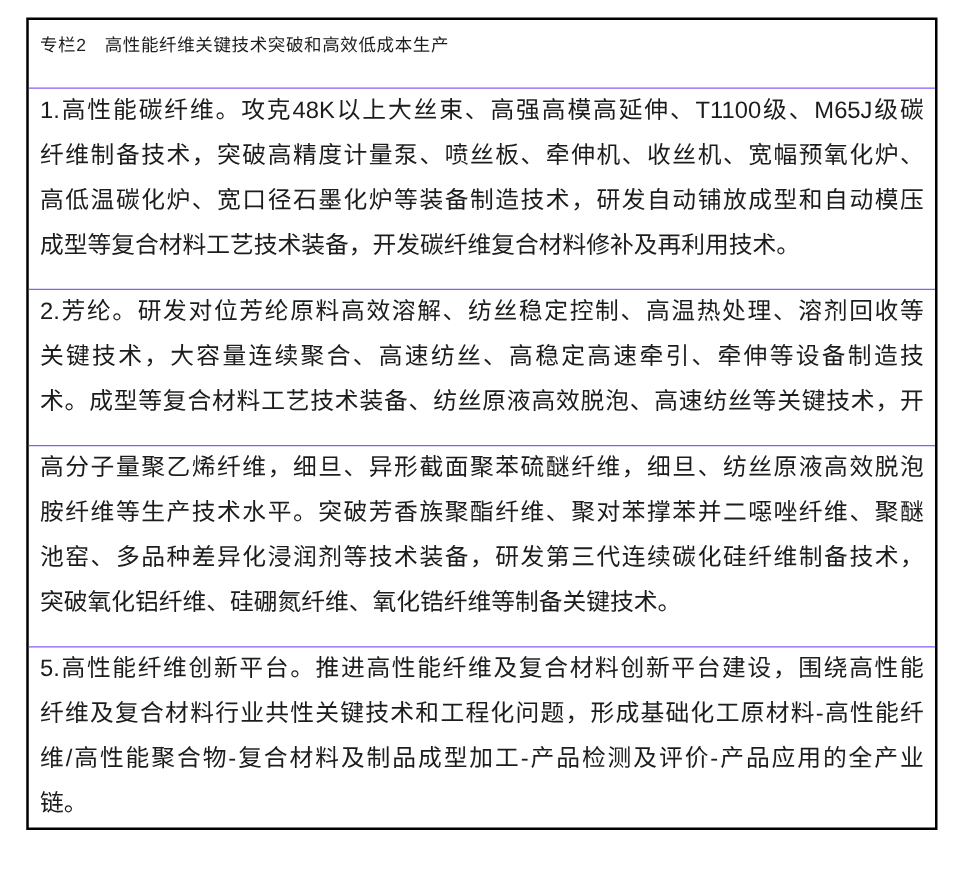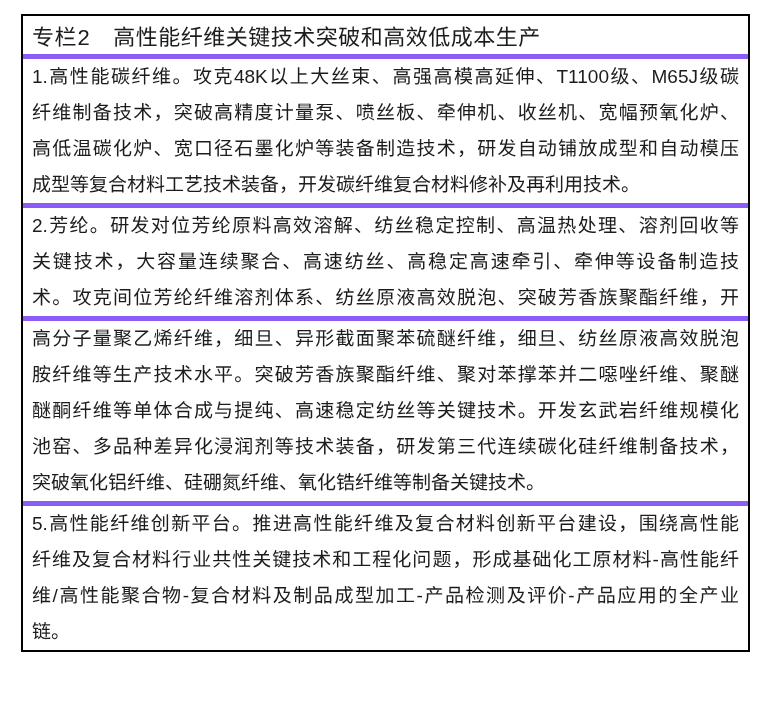--- a/index.html
+++ b/index.html
@@ -21,29 +21,29 @@
     top: 14px;
     width: 725px;
     border: 2px solid #000000;
     background: #ffffff;
   }
   .header-row {
     height: 38px;
     display: flex;
     align-items: center;
     padding: 0 9px;
-    font-size: 22px;
+    font-size: 14px;
     letter-spacing: 0.5px;
     white-space: nowrap;
     overflow: hidden;
-    font-family: Liberation Mono, monospace;
   }
   .section-row {
-    border-top: 5px solid #8b5cf6;
+    border-top: 1px solid #8b5cf6;
     padding: 0 9px;
+    margin-top: 16px;
   }
   .line {
     font-size: 19px;
     line-height: 36px;
     height: 36px;
     overflow: hidden;
     text-align: justify;
     text-align-last: justify;
     -moz-text-align-last: justify;
   }
@@ -62,26 +62,25 @@
   <div id="sections">
       <div class="section-row">
         <div class="line">1.高性能碳纤维。攻克48K以上大丝束、高强高模高延伸、T1100级、M65J级碳</div>
         <div class="line">纤维制备技术，突破高精度计量泵、喷丝板、牵伸机、收丝机、宽幅预氧化炉、</div>
         <div class="line">高低温碳化炉、宽口径石墨化炉等装备制造技术，研发自动铺放成型和自动模压</div>
         <div class="line last">成型等复合材料工艺技术装备，开发碳纤维复合材料修补及再利用技术。</div>
       </div>
       <div class="section-row">
         <div class="line">2.芳纶。研发对位芳纶原料高效溶解、纺丝稳定控制、高温热处理、溶剂回收等</div>
         <div class="line">关键技术，大容量连续聚合、高速纺丝、高稳定高速牵引、牵伸等设备制造技</div>
-        <div class="line">术。攻克间位芳纶纤维溶剂体系、纺丝原液高效脱泡、突破芳香族聚酯纤维，开</div>
+        <div class="line">术。成型等复合材料工艺技术装备、纺丝原液高效脱泡、高速纺丝等关键技术，开</div>
       </div>
       <div class="section-row">
         <div class="line">高分子量聚乙烯纤维，细旦、异形截面聚苯硫醚纤维，细旦、纺丝原液高效脱泡</div>
         <div class="line">胺纤维等生产技术水平。突破芳香族聚酯纤维、聚对苯撑苯并二噁唑纤维、聚醚</div>
-        <div class="line">醚酮纤维等单体合成与提纯、高速稳定纺丝等关键技术。开发玄武岩纤维规模化</div>
         <div class="line">池窑、多品种差异化浸润剂等技术装备，研发第三代连续碳化硅纤维制备技术，</div>
         <div class="line last">突破氧化铝纤维、硅硼氮纤维、氧化锆纤维等制备关键技术。</div>
       </div>
       <div class="section-row">
         <div class="line">5.高性能纤维创新平台。推进高性能纤维及复合材料创新平台建设，围绕高性能</div>
         <div class="line">纤维及复合材料行业共性关键技术和工程化问题，形成基础化工原材料-高性能纤</div>
         <div class="line">维/高性能聚合物-复合材料及制品成型加工-产品检测及评价-产品应用的全产业</div>
         <div class="line last">链。</div>
       </div>
     </div>

